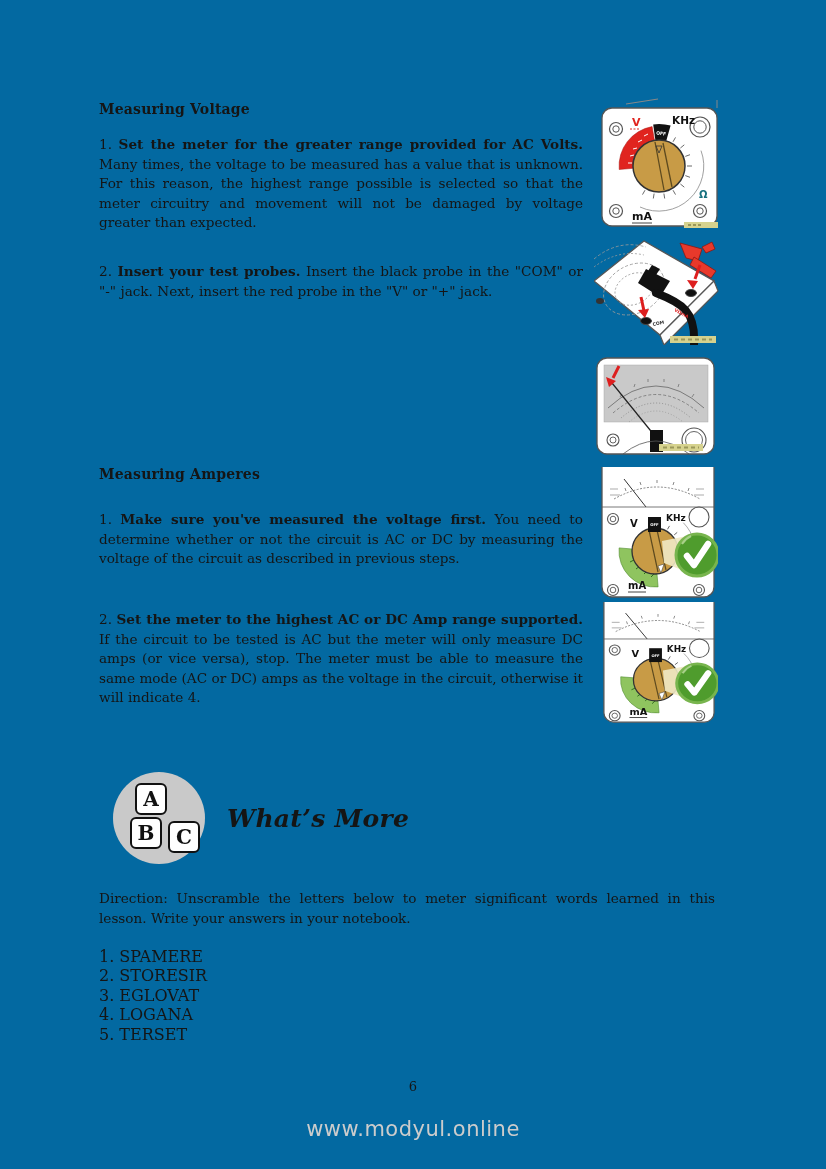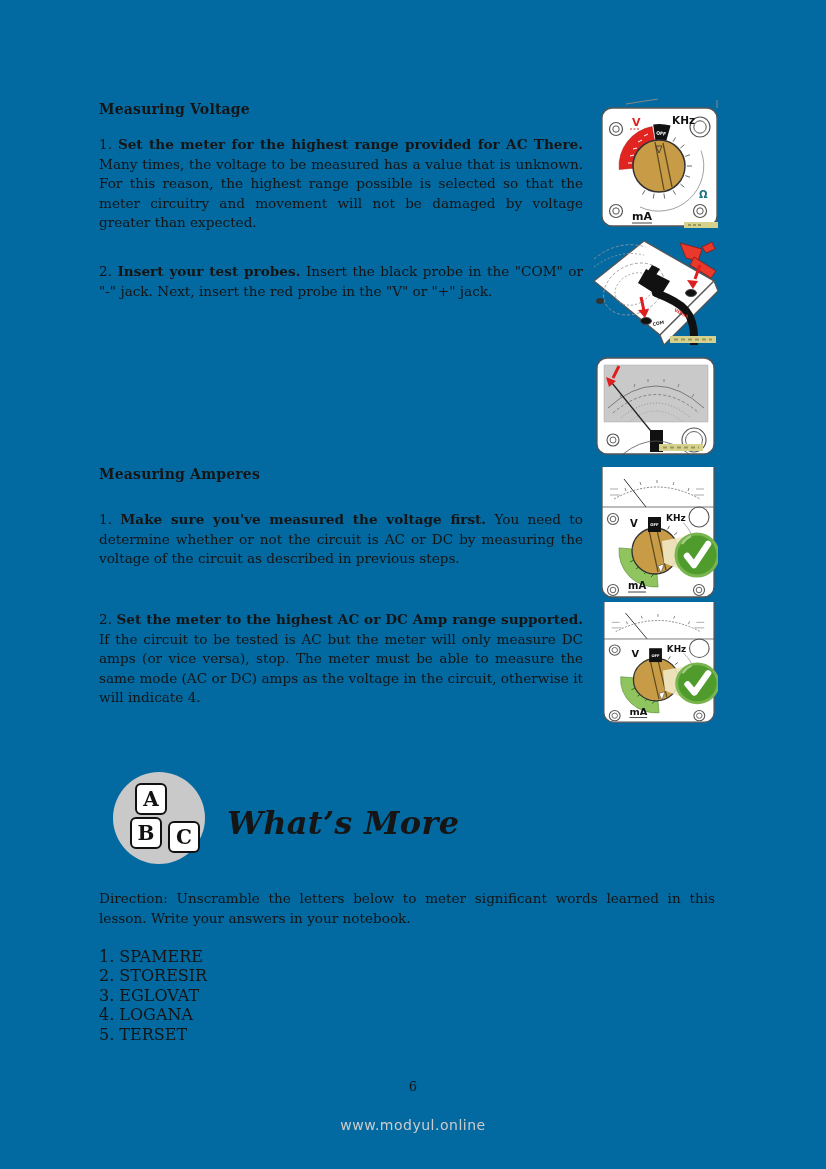--- a/index.html
+++ b/index.html
@@ -27,50 +27,50 @@
     position:absolute; width:32px; height:32px; background:#fff;
     border:2.6px solid #111; border-radius:6px;
     display:flex; align-items:center; justify-content:center;
     font-weight:bold; font-size:20px; color:#111;
   }
   .block-a { left:22px; top:11px; }
   .block-b { left:17px; top:45px; }
   .block-c { left:55px; top:49px; }
   .wm-title {
     position:absolute; left:227px; top:804px;
-    font-size:32px; font-weight:bold; font-style:italic; letter-spacing:.3px;
+    font-size:25px; font-weight:bold; font-style:italic; letter-spacing:.3px;
   }
   .direction {
     position:absolute; left:99px; top:889px; width:616px;
     font-size:13.6px; line-height:19.6px; text-align:justify;
   }
   .direction strong { font-weight:normal; }
   .wm-list {
     position:absolute; left:99px; top:947px;
     font-size:16px; line-height:19.4px;
   }
   .page-number {
     position:absolute; left:0; top:1079px; width:826px;
     text-align:center; font-size:13px;
   }
   .site-watermark {
     position:absolute; left:0; top:1117px; width:826px; text-align:center;
-    font-family:"DejaVu Sans", sans-serif; font-size:14px; color:#cccccc; letter-spacing:.5px;
+    font-family:"DejaVu Sans", sans-serif; font-size:21px; color:#cccccc; letter-spacing:.5px;
   }
   .svg-label { font-family:"DejaVu Sans", sans-serif; font-weight:bold; }
 </style>
 </head>
 <body>
 
 <div class="page">
 
   <div class="heading" style="top:101px">Measuring Voltage</div>
 
   <p class="step" style="top:135px">
-    <span>1. </span><strong>Set the meter for the highest range provided for AC There.</strong><span> Many times, the voltage to be measured has a value that is unknown. For this reason, the highest range possible is selected so that the meter circuitry and movement will not be damaged by voltage greater than expected.</span>
+    <span>1. </span><strong>Set the meter for the greater range provided for AC Volts.</strong><span> Many times, the voltage to be measured has a value that is unknown. For this reason, the highest range possible is selected so that the meter circuitry and movement will not be damaged by voltage greater than expected.</span>
   </p>
 
   <p class="step" style="top:262px">
     <span>2. </span><strong>Insert your test probes.</strong><span> Insert the black probe in the "COM" or "-" jack. Next, insert the red probe in the "V" or "+" jack.</span>
   </p>
 
 
   <div class="heading" style="top:466px">Measuring Amperes</div>
 
   <p class="step" style="top:510px">

